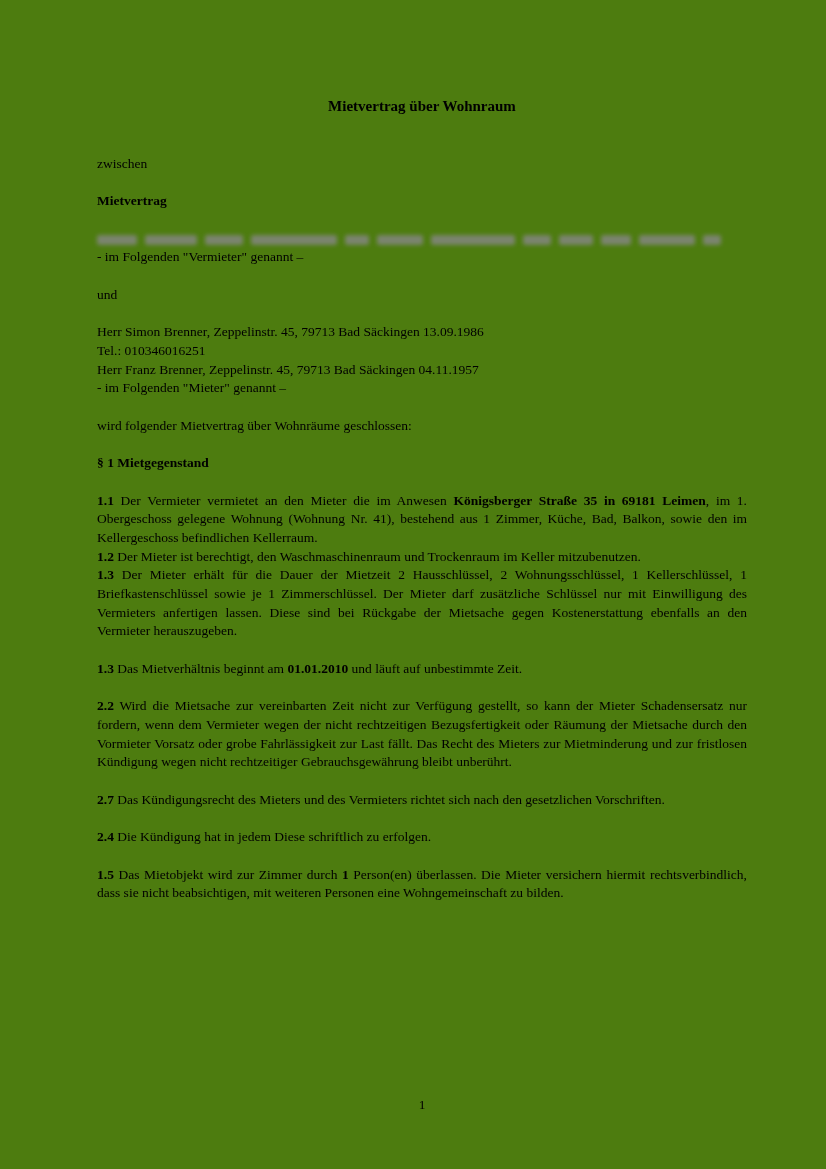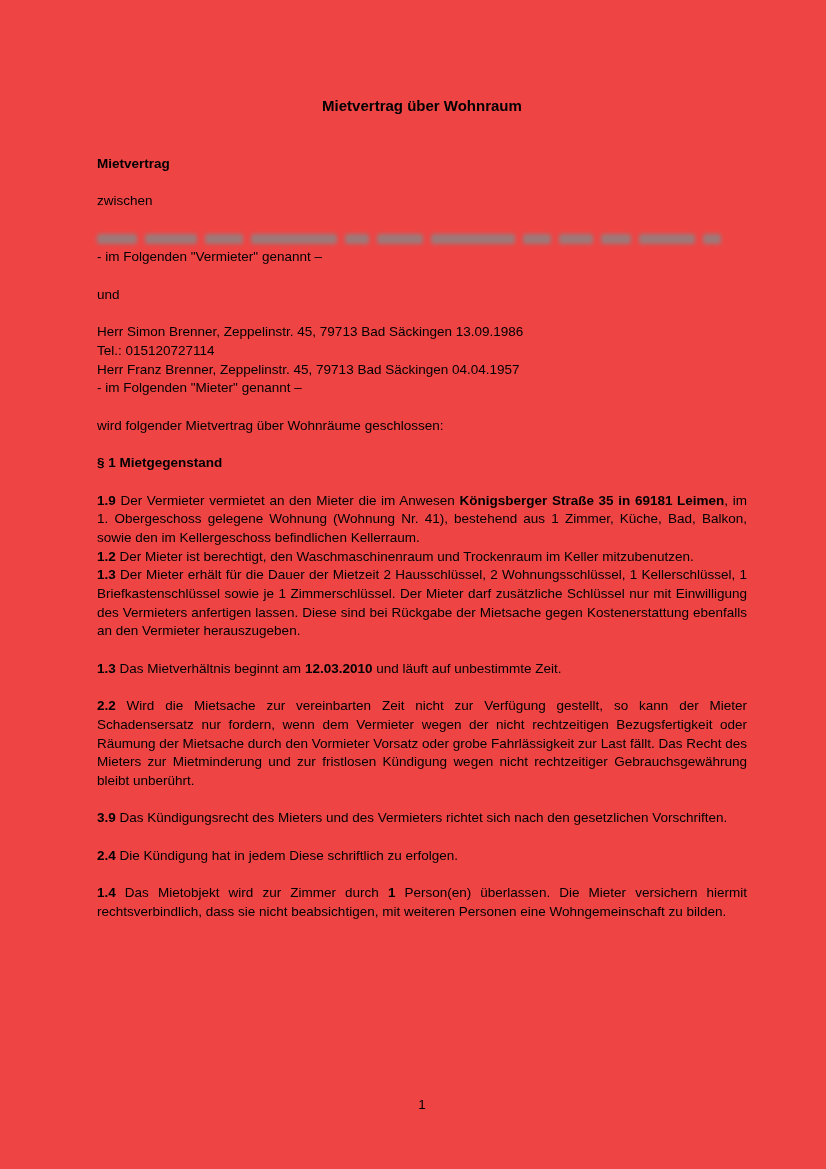--- a/index.html
+++ b/index.html
@@ -4,23 +4,23 @@
 <style>
   html, body {
     margin: 0;
     padding: 0;
     background: #ffffff;
   }
   .page {
     position: relative;
     width: 826px;
     height: 1169px;
-    background: #ef4444;
+    background: #4d7c0f;
     color: #000000;
-    font-family: Liberation Sans, sans-serif;
+    font-family: Liberation Serif, serif;
     font-size: 13.5px;
     line-height: 18.7px;
     overflow: hidden;
   }
   .content {
     position: absolute;
     left: 97px;
     top: 96px;
     width: 650px;
   }
@@ -65,45 +65,45 @@
     top: 1096px;
     text-align: center;
   }
 </style>
 </head>
 <body>
 
 <div class="page">
   <div class="content">
       <p class="para title"><span class="b">Mietvertrag über Wohnraum</span></p>
+      <p class="para"><span>zwischen</span></p>
       <p class="para"><span class="b">Mietvertrag</span></p>
-      <p class="para"><span>zwischen</span></p>
       <p class="para"><span class="redacted">
           <i style="width: 40px;"></i>
           <i style="width: 52px;"></i>
           <i style="width: 38px;"></i>
           <i style="width: 86px;"></i>
           <i style="width: 24px;"></i>
           <i style="width: 46px;"></i>
           <i style="width: 84px;"></i>
           <i style="width: 28px;"></i>
           <i style="width: 34px;"></i>
           <i style="width: 30px;"></i>
           <i style="width: 56px;"></i>
           <i style="width: 18px;"></i>
         </span><br><span>- im Folgenden "Vermieter" genannt –</span></p>
       <p class="para"><span>und</span></p>
-      <p class="para"><span>Herr Simon Brenner, Zeppelinstr. 45, 79713 Bad Säckingen 13.09.1986</span><br><span>Tel.: 015120727114</span><br><span>Herr Franz Brenner, Zeppelinstr. 45, 79713 Bad Säckingen 04.04.1957</span><br><span>- im Folgenden "Mieter" genannt –</span></p>
+      <p class="para"><span>Herr Simon Brenner, Zeppelinstr. 45, 79713 Bad Säckingen 13.09.1986</span><br><span>Tel.: 010346016251</span><br><span>Herr Franz Brenner, Zeppelinstr. 45, 79713 Bad Säckingen 04.11.1957</span><br><span>- im Folgenden "Mieter" genannt –</span></p>
       <p class="para"><span>wird folgender Mietvertrag über Wohnräume geschlossen:</span></p>
       <p class="para"><span class="b">§ 1 Mietgegenstand</span></p>
-      <p class="para justify tight"><span class="b">1.9</span><span> Der Vermieter vermietet an den Mieter die im Anwesen </span><span class="b">Königsberger Straße 35 in 69181 Leimen</span><span>, im 1. Obergeschoss gelegene Wohnung (Wohnung Nr. 41), bestehend aus 1 Zimmer, Küche, Bad, Balkon, sowie den im Kellergeschoss befindlichen Kellerraum.</span></p>
+      <p class="para justify tight"><span class="b">1.1</span><span> Der Vermieter vermietet an den Mieter die im Anwesen </span><span class="b">Königsberger Straße 35 in 69181 Leimen</span><span>, im 1. Obergeschoss gelegene Wohnung (Wohnung Nr. 41), bestehend aus 1 Zimmer, Küche, Bad, Balkon, sowie den im Kellergeschoss befindlichen Kellerraum.</span></p>
       <p class="para justify tight"><span class="b">1.2</span><span> Der Mieter ist berechtigt, den Waschmaschinenraum und Trockenraum im Keller mitzubenutzen.</span></p>
       <p class="para justify"><span class="b">1.3</span><span> Der Mieter erhält für die Dauer der Mietzeit 2 Hausschlüssel, 2 Wohnungsschlüssel, 1 Kellerschlüssel, 1 Briefkastenschlüssel sowie je 1 Zimmerschlüssel. Der Mieter darf zusätzliche Schlüssel nur mit Einwilligung des Vermieters anfertigen lassen. Diese sind bei Rückgabe der Mietsache gegen Kostenerstattung ebenfalls an den Vermieter herauszugeben.</span></p>
-      <p class="para"><span class="b">1.3</span><span> Das Mietverhältnis beginnt am </span><span class="b">12.03.2010</span><span> und läuft auf unbestimmte Zeit.</span></p>
+      <p class="para"><span class="b">1.3</span><span> Das Mietverhältnis beginnt am </span><span class="b">01.01.2010</span><span> und läuft auf unbestimmte Zeit.</span></p>
       <p class="para justify"><span class="b">2.2</span><span> Wird die Mietsache zur vereinbarten Zeit nicht zur Verfügung gestellt, so kann der Mieter Schadensersatz nur fordern, wenn dem Vermieter wegen der nicht rechtzeitigen Bezugsfertigkeit oder Räumung der Mietsache durch den Vormieter Vorsatz oder grobe Fahrlässigkeit zur Last fällt. Das Recht des Mieters zur Mietminderung und zur fristlosen Kündigung wegen nicht rechtzeitiger Gebrauchsgewährung bleibt unberührt.</span></p>
-      <p class="para justify"><span class="b">3.9</span><span> Das Kündigungsrecht des Mieters und des Vermieters richtet sich nach den gesetzlichen Vorschriften.</span></p>
+      <p class="para justify"><span class="b">2.7</span><span> Das Kündigungsrecht des Mieters und des Vermieters richtet sich nach den gesetzlichen Vorschriften.</span></p>
       <p class="para"><span class="b">2.4</span><span> Die Kündigung hat in jedem Diese schriftlich zu erfolgen.</span></p>
-      <p class="para justify"><span class="b">1.4</span><span> Das Mietobjekt wird zur Zimmer durch </span><span class="b">1</span><span> Person(en) überlassen. Die Mieter versichern hiermit rechtsverbindlich, dass sie nicht beabsichtigen, mit weiteren Personen eine Wohngemeinschaft zu bilden.</span></p>
+      <p class="para justify"><span class="b">1.5</span><span> Das Mietobjekt wird zur Zimmer durch </span><span class="b">1</span><span> Person(en) überlassen. Die Mieter versichern hiermit rechtsverbindlich, dass sie nicht beabsichtigen, mit weiteren Personen eine Wohngemeinschaft zu bilden.</span></p>
     </div>
   <div class="footer">
     <span>1</span>
   </div>
 </div>
 
 </body></html>

